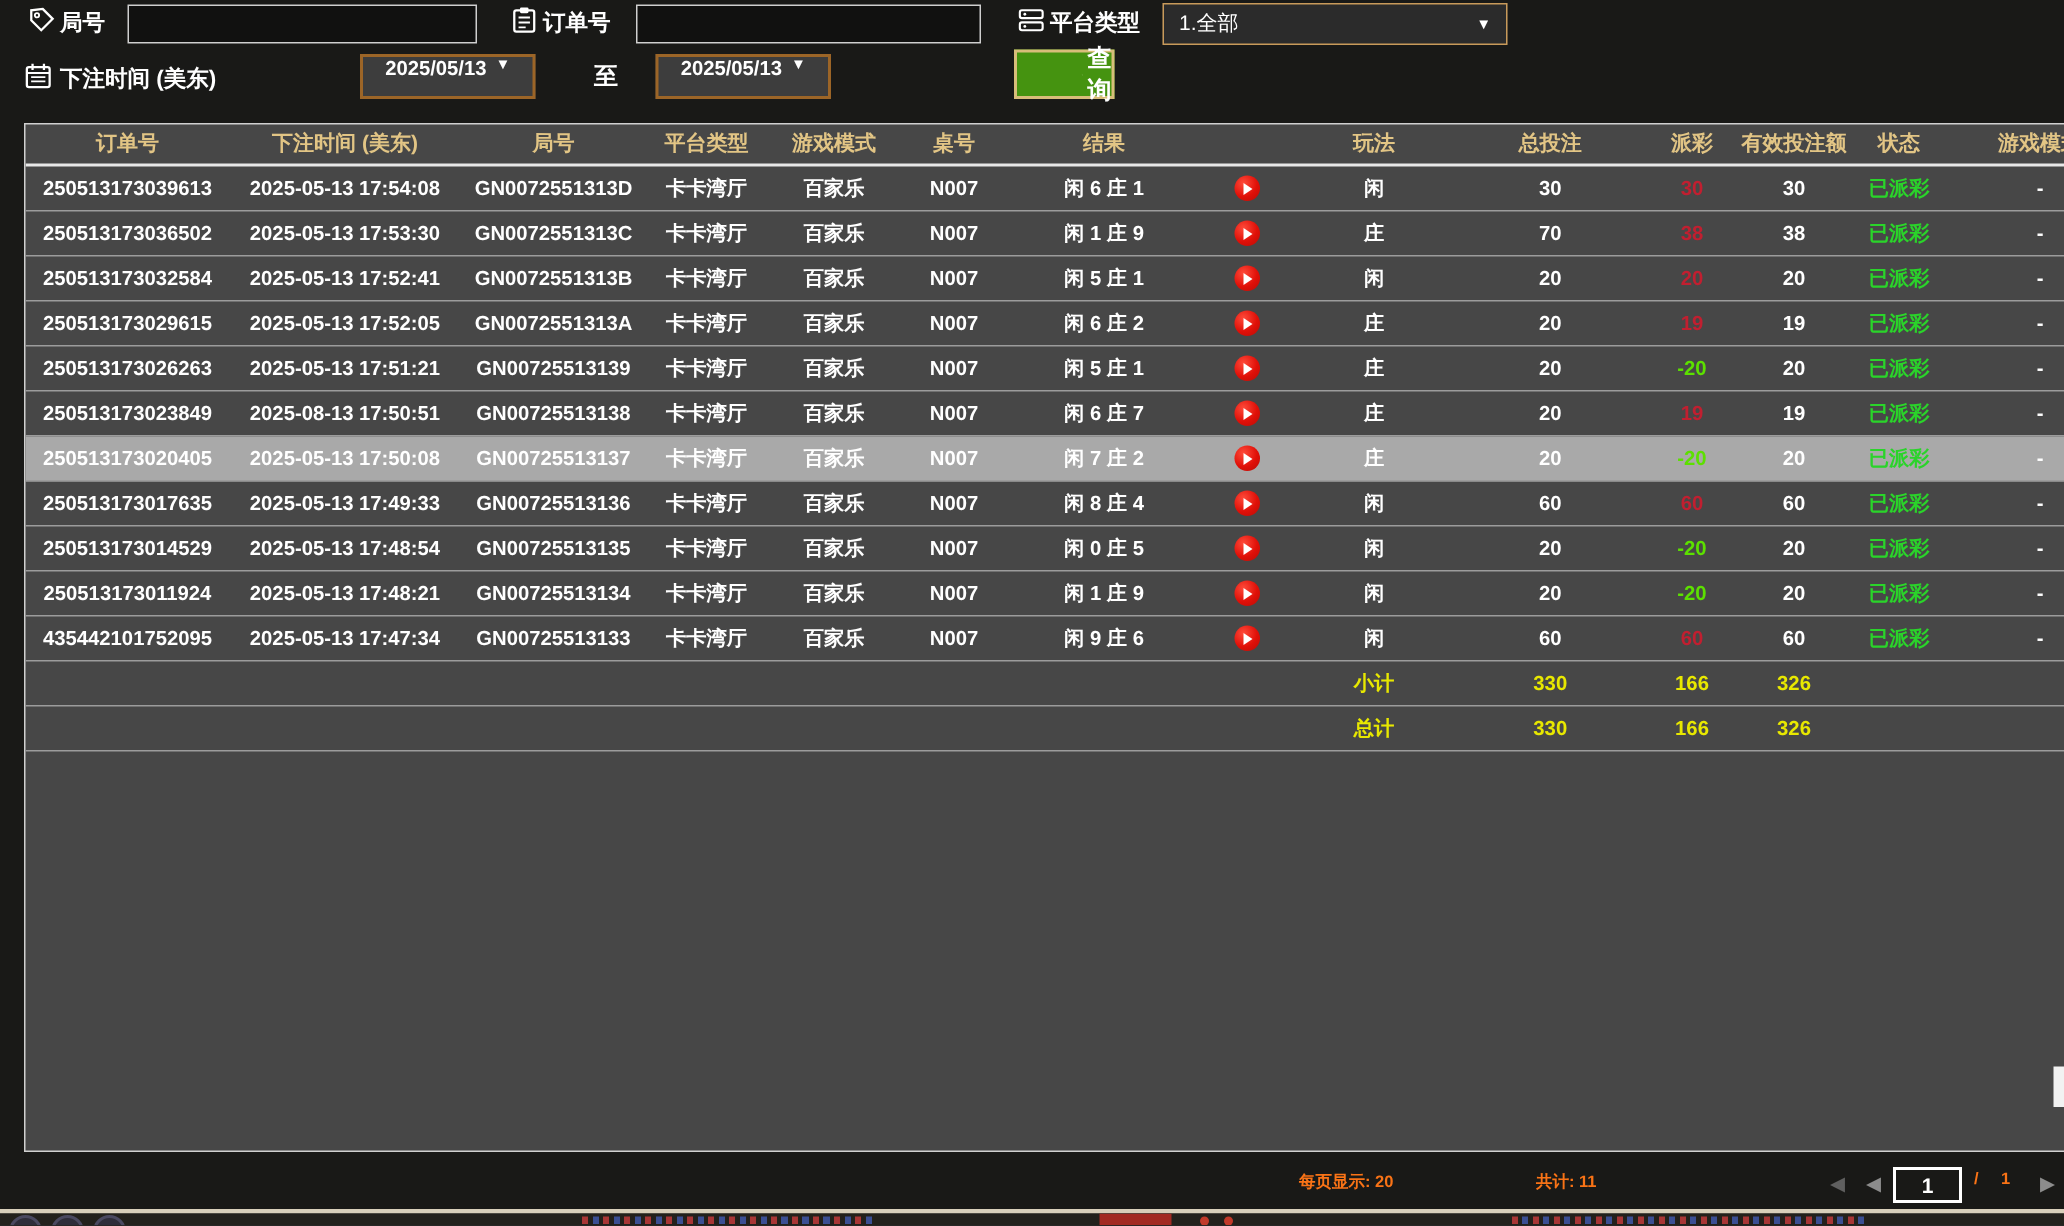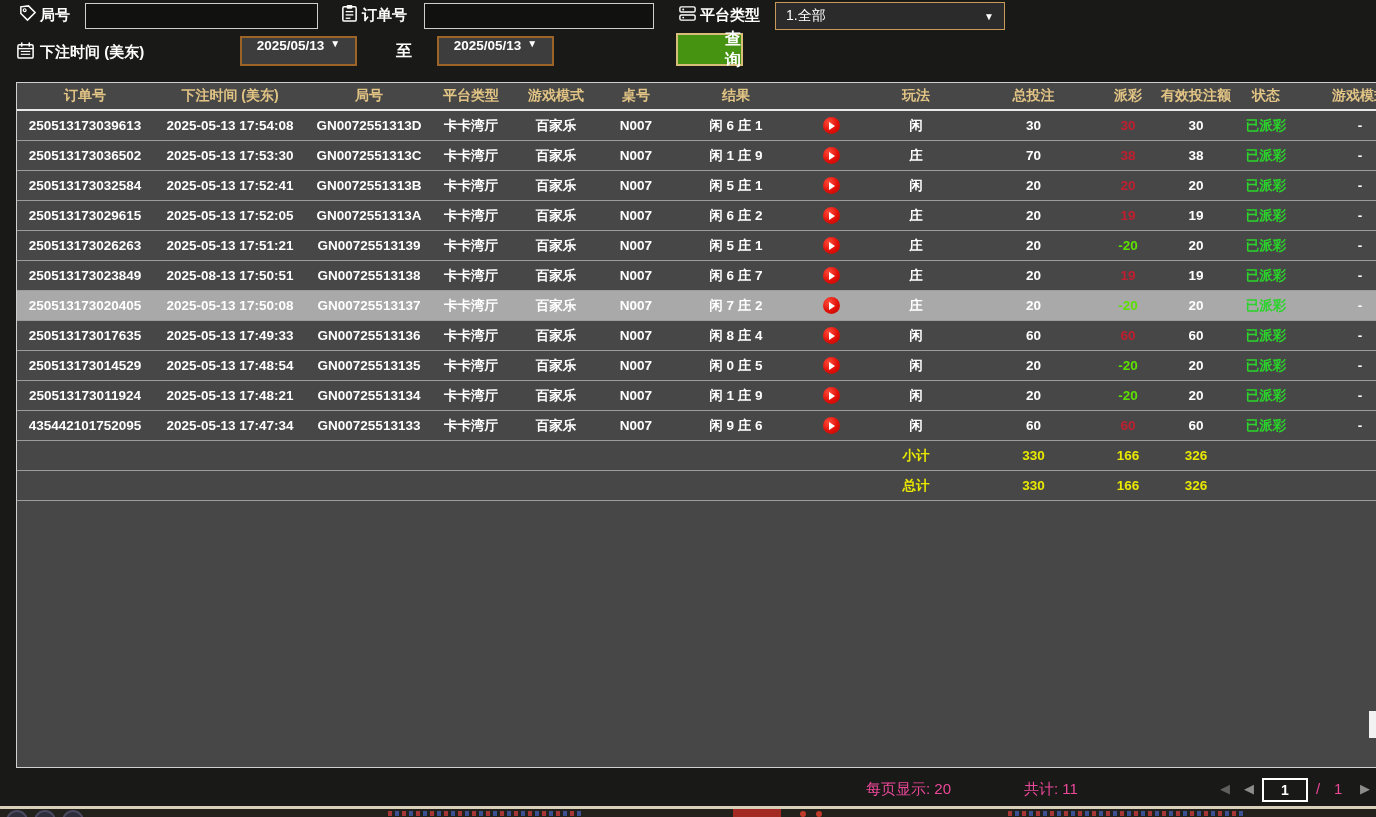--- a/index.html
+++ b/index.html
@@ -46,21 +46,21 @@
   .sumrow { height:30px; border-bottom:1px solid #9c9c9c; }
   .sumrow .td { color:#e8e800; }
   .play-ico { width:17px; height:17px; border-radius:50%;
               background:radial-gradient(circle at 35% 30%, #ff4a3a 0%, #e01008 55%, #b80c06 100%);
               display:flex; align-items:center; justify-content:center; cursor:pointer; }
   .play-ico .tri { width:0; height:0; border-left:6px solid #ffffff; border-top:4px solid transparent;
                    border-bottom:4px solid transparent; margin-left:2px; }
 
   
   .footer { position:absolute; left:0; top:770px; width:1376px; height:38px; }
-  .fitem { position:absolute; color:#ec4899; font-weight:normal; font-size:15px; top:10px; white-space:nowrap; }
+  .fitem { position:absolute; color:#f97316; font-weight:bold; font-size:11px; top:10px; white-space:nowrap; }
   .pg-arrow { position:absolute; top:11px; font-size:13px; cursor:pointer; }
   #pg-first { left:1220px; color:#5f5f5f; }
   #pg-prev  { left:1244px; color:#8c8c8c; }
   #pg-next  { left:1360px; color:#8c8c8c; }
   .pg-box { position:absolute; left:1262px; top:778px; width:46px; height:24px; border:2px solid #ffffff;
             background:transparent; color:#fff; font-weight:bold; font-size:14px; text-align:center; }
   #pg-sep { left:1316px; } #pg-count { left:1334px; }
 
   
   .strip-line { position:absolute; left:0; top:806px; width:1376px; height:3px; background:#d8cfba; }

